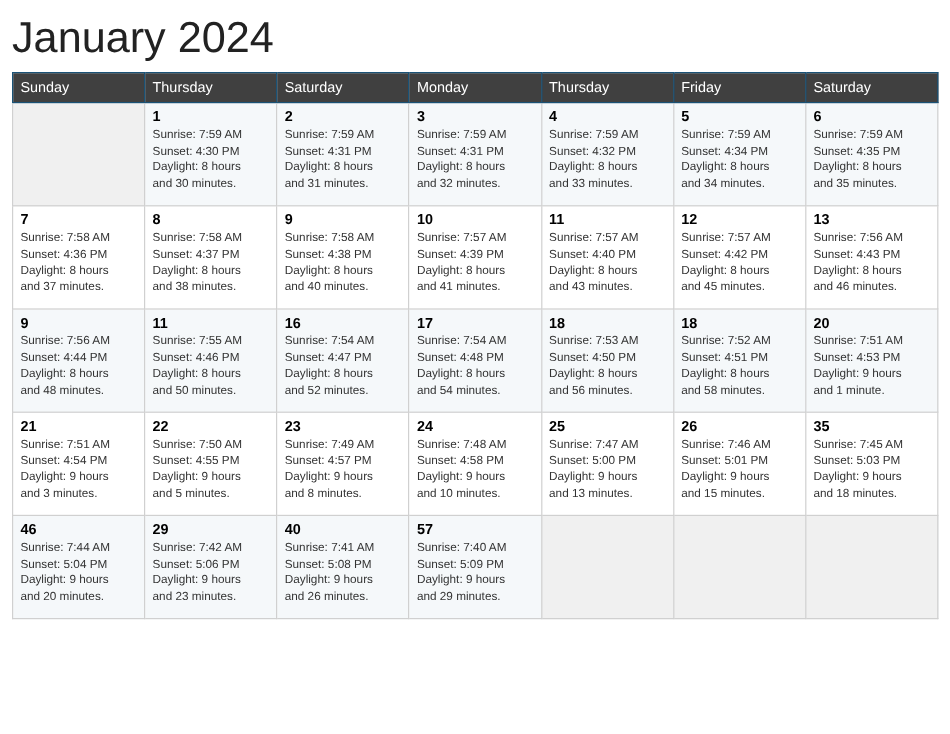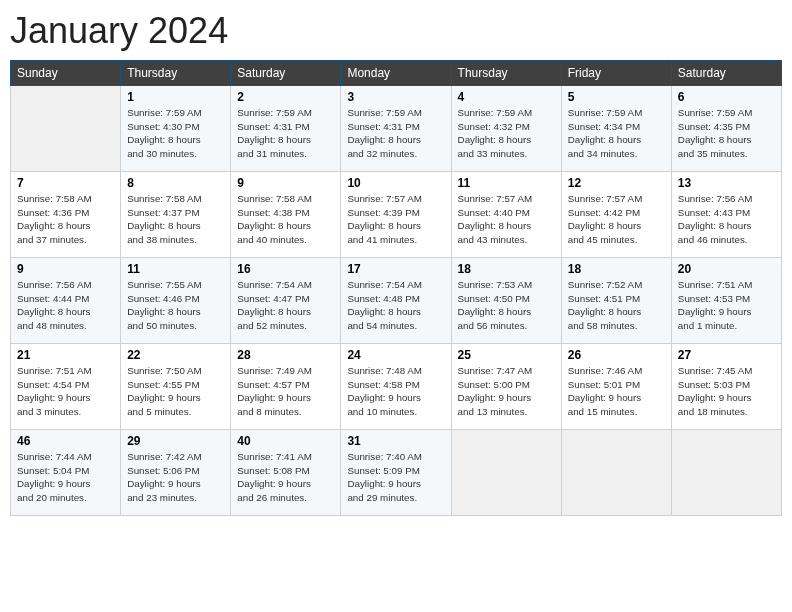--- a/index.html
+++ b/index.html
@@ -204,55 +204,55 @@
       <tr>
         <td>
           <span class="day-number">21</span>
           <div class="day-info">Sunrise: 7:51 AM<br>Sunset: 4:54 PM<br>Daylight: 9 hours<br>and 3 minutes.</div>
         </td>
         <td>
           <span class="day-number">22</span>
           <div class="day-info">Sunrise: 7:50 AM<br>Sunset: 4:55 PM<br>Daylight: 9 hours<br>and 5 minutes.</div>
         </td>
         <td>
-          <span class="day-number">28</span>
+          <span class="day-number">23</span>
           <div class="day-info">Sunrise: 7:49 AM<br>Sunset: 4:57 PM<br>Daylight: 9 hours<br>and 8 minutes.</div>
         </td>
         <td>
           <span class="day-number">24</span>
           <div class="day-info">Sunrise: 7:48 AM<br>Sunset: 4:58 PM<br>Daylight: 9 hours<br>and 10 minutes.</div>
         </td>
         <td>
           <span class="day-number">25</span>
           <div class="day-info">Sunrise: 7:47 AM<br>Sunset: 5:00 PM<br>Daylight: 9 hours<br>and 13 minutes.</div>
         </td>
         <td>
           <span class="day-number">26</span>
           <div class="day-info">Sunrise: 7:46 AM<br>Sunset: 5:01 PM<br>Daylight: 9 hours<br>and 15 minutes.</div>
         </td>
         <td>
-          <span class="day-number">27</span>
+          <span class="day-number">35</span>
           <div class="day-info">Sunrise: 7:45 AM<br>Sunset: 5:03 PM<br>Daylight: 9 hours<br>and 18 minutes.</div>
         </td>
       </tr>
       <tr>
         <td>
           <span class="day-number">46</span>
           <div class="day-info">Sunrise: 7:44 AM<br>Sunset: 5:04 PM<br>Daylight: 9 hours<br>and 20 minutes.</div>
         </td>
         <td>
           <span class="day-number">29</span>
           <div class="day-info">Sunrise: 7:42 AM<br>Sunset: 5:06 PM<br>Daylight: 9 hours<br>and 23 minutes.</div>
         </td>
         <td>
           <span class="day-number">40</span>
           <div class="day-info">Sunrise: 7:41 AM<br>Sunset: 5:08 PM<br>Daylight: 9 hours<br>and 26 minutes.</div>
         </td>
         <td>
-          <span class="day-number">31</span>
+          <span class="day-number">57</span>
           <div class="day-info">Sunrise: 7:40 AM<br>Sunset: 5:09 PM<br>Daylight: 9 hours<br>and 29 minutes.</div>
         </td>
         <td class="empty-cell"></td>
         <td class="empty-cell"></td>
         <td class="empty-cell"></td>
       </tr>
     </tbody>
 </table>
 
 </body></html>

